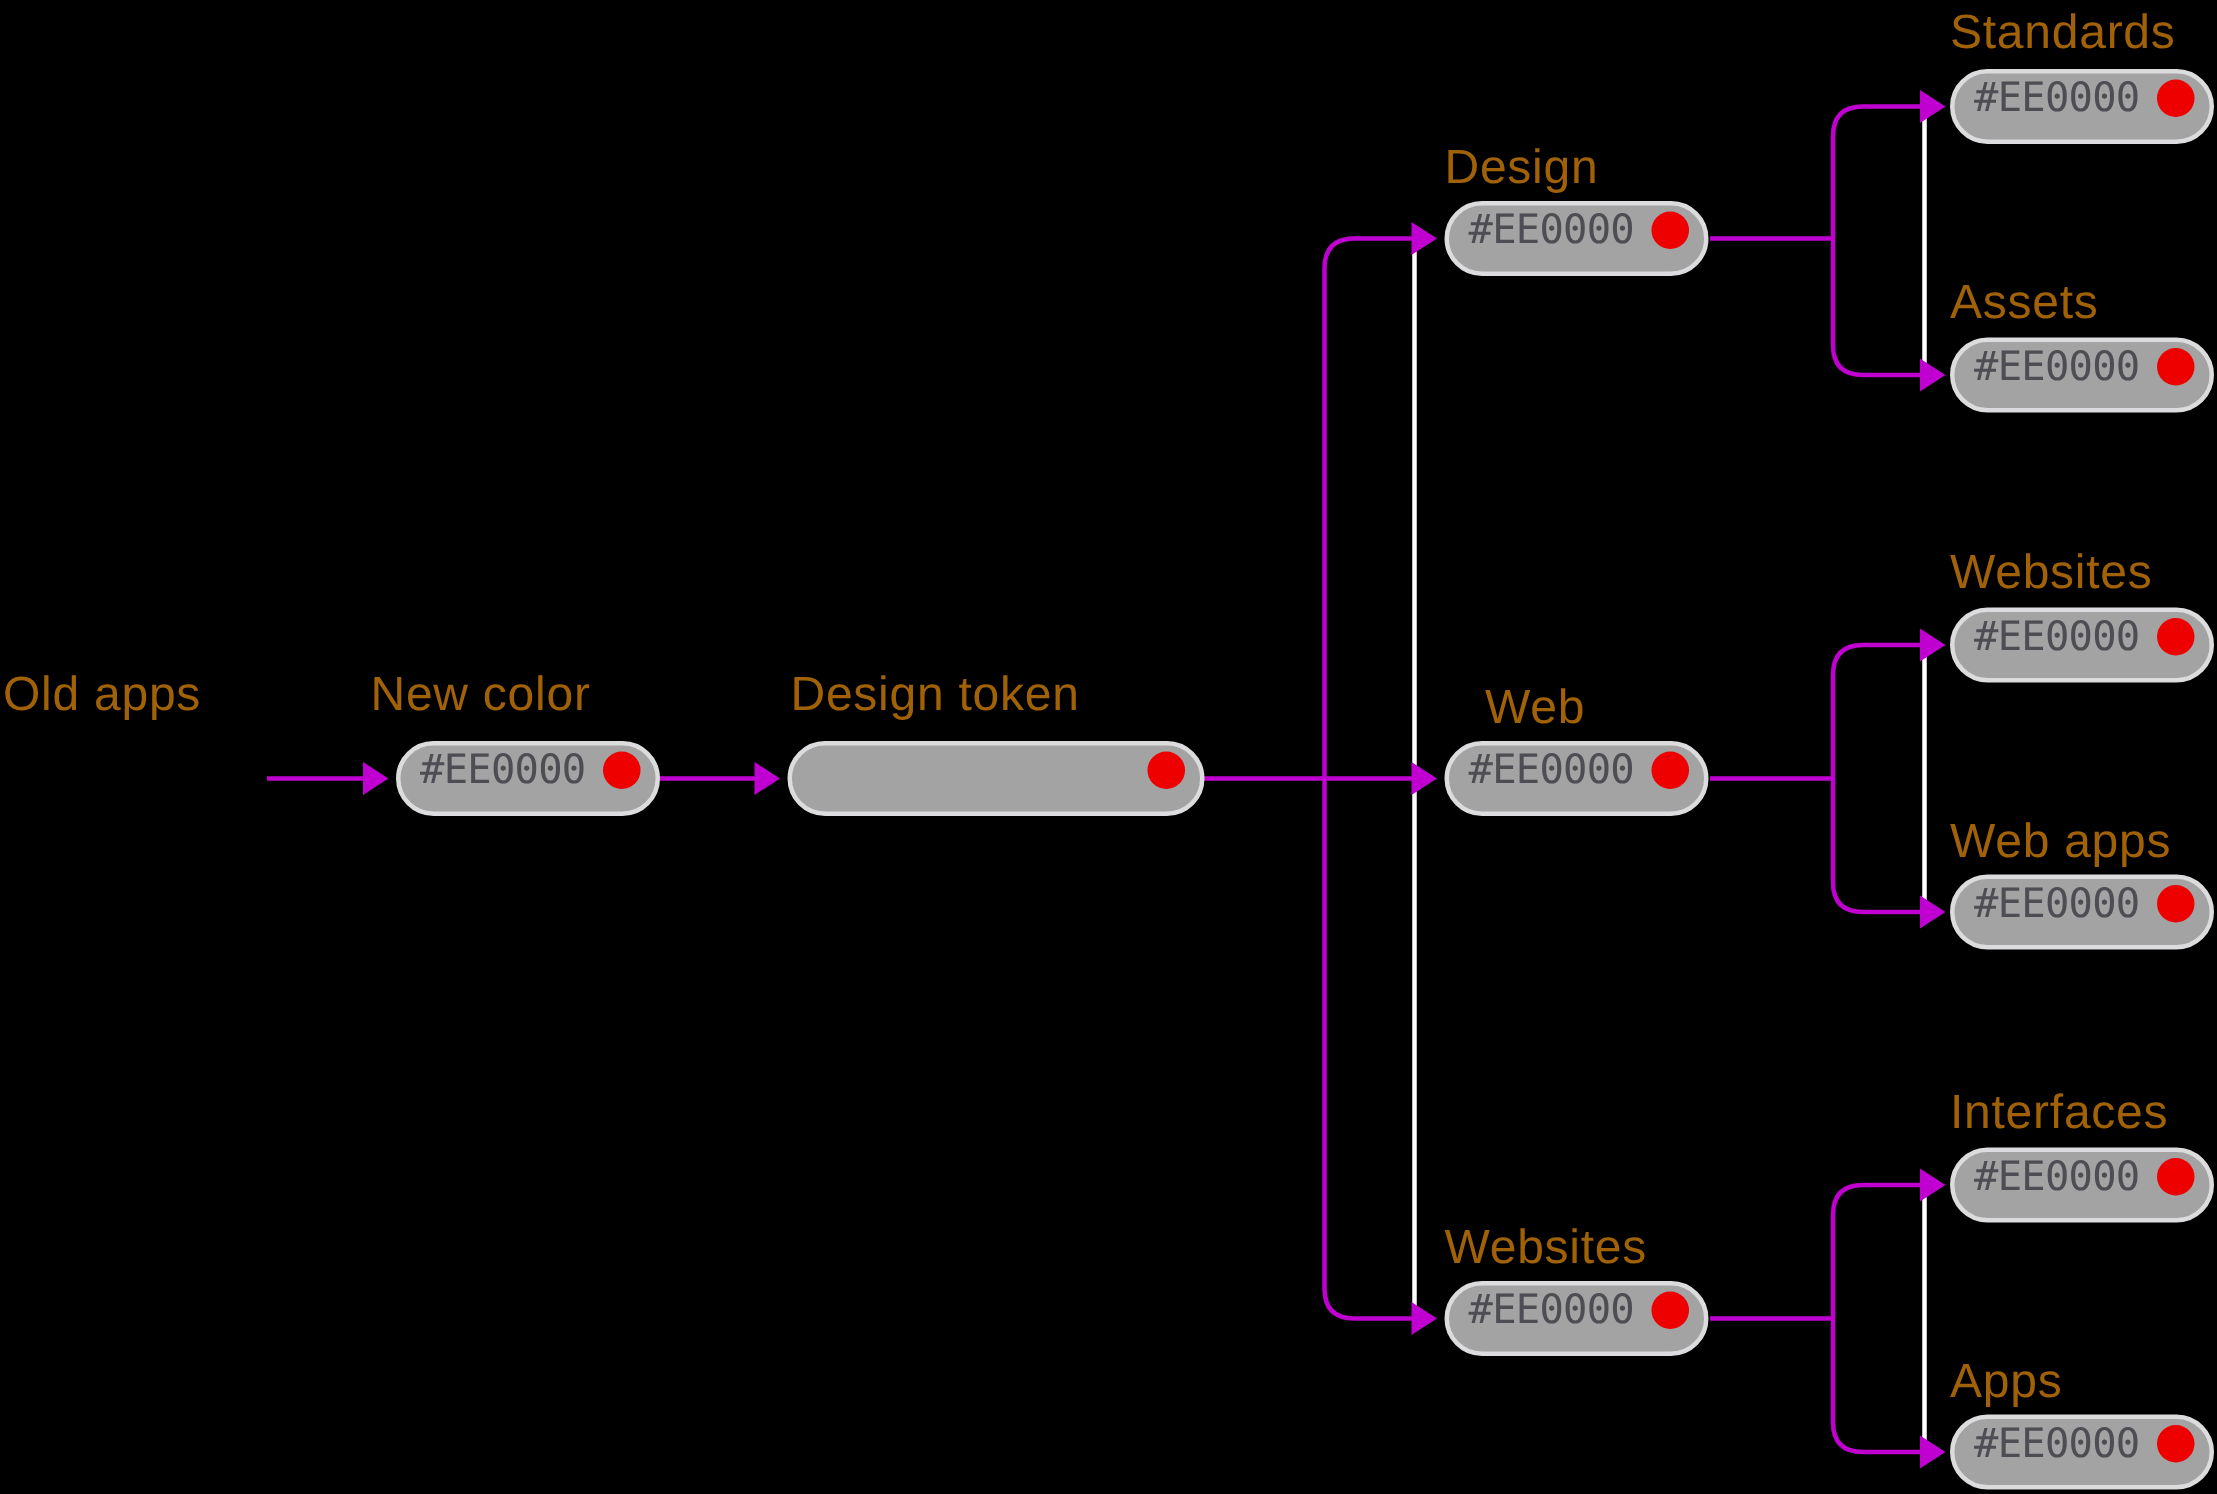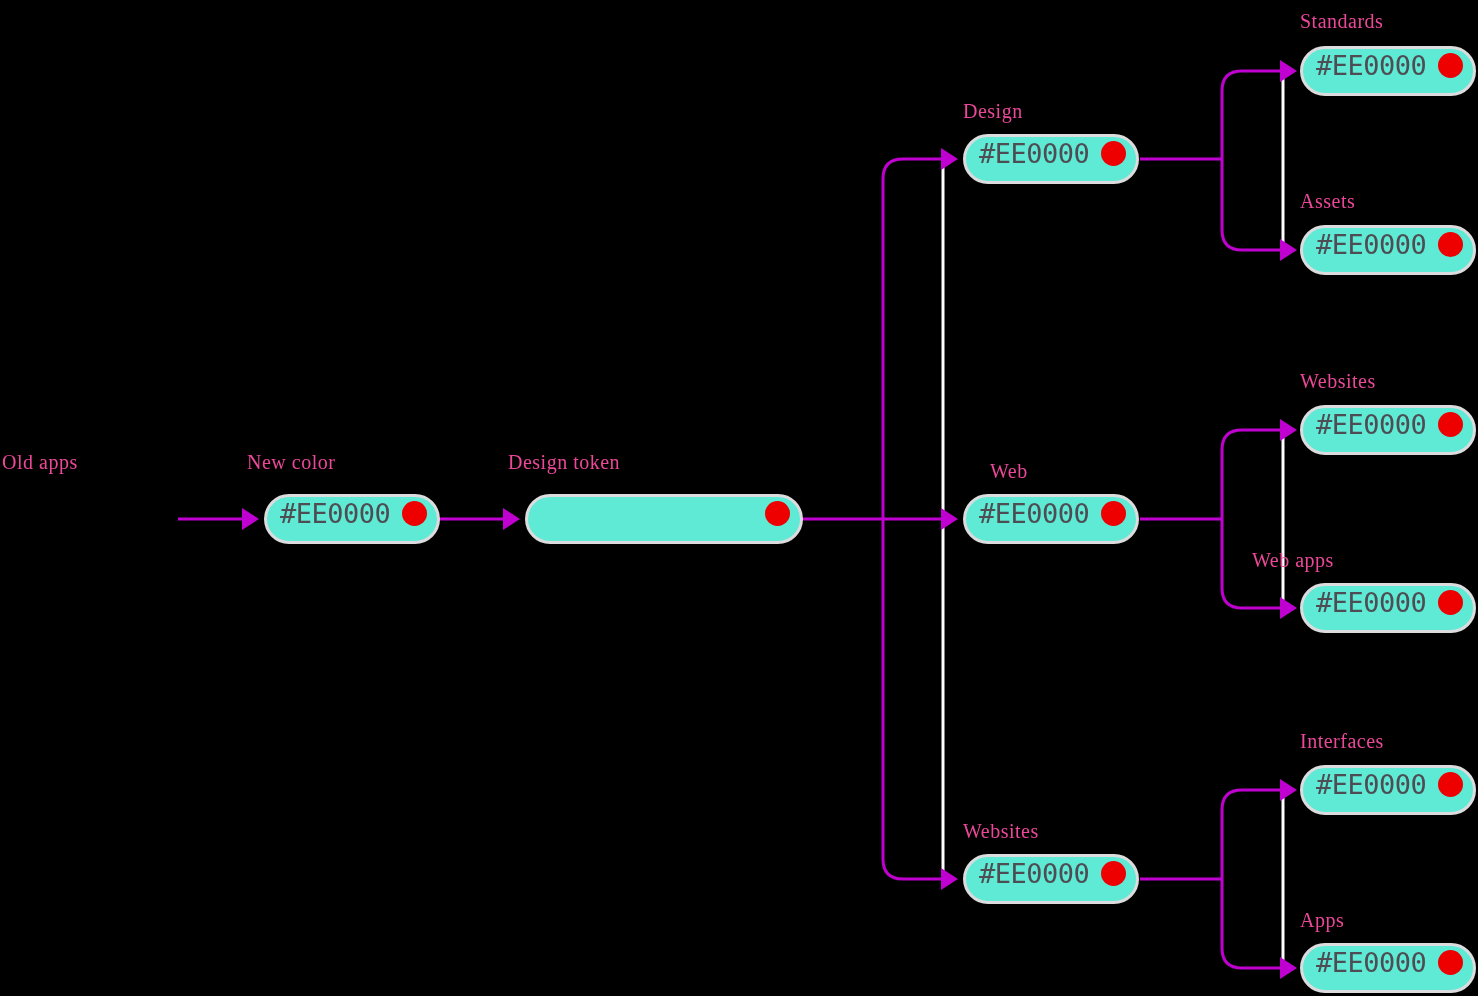--- a/index.html
+++ b/index.html
@@ -15,33 +15,32 @@
     overflow: hidden;
     font-family: "Liberation Sans", sans-serif;
   }
   .connectors {
     position: absolute;
     left: 0;
     top: 0;
   }
   .node-label {
     position: absolute;
-    font-size: 20px;
+    font-size: 32px;
     line-height: 32px;
     font-weight: 400;
-    color: #ec4899;
+    color: #a16207;
     letter-spacing: 0.5px;
     white-space: nowrap;
-    font-family: Liberation Serif, serif;
   }
   .pill {
     position: absolute;
     height: 50px;
     box-sizing: border-box;
-    background: #5eead4;
+    background: #a3a3a3;
     border: 3px solid #dcdcde;
     border-radius: 25px;
     display: flex;
     align-items: center;
     padding: 0 10px 12px 13px;
     white-space: nowrap;
   }
   .pill-text {
     font-family: "DejaVu Sans Mono", monospace;
     font-size: 27px;
@@ -83,21 +82,21 @@
   </svg>
 
   <div class="node-label" style="left:2px; top:446px">Old apps</div>
 
   <div class="node-label" style="left:247px; top:446px">New color</div>
   <div class="pill" style="left:264px; top:494px; width:176px">
     <span class="pill-text">#EE0000</span>
     <span class="dot" style="background-color: rgb(238, 0, 0);"></span>
   </div>
 
-  <div class="node-label" style="left:508px; top:446px">Design token</div>
+  <div class="node-label" style="left:527px; top:446px">Design token</div>
   <div class="pill" style="left:525px; top:494px; width:278px">
     <span class="dot" style="background-color: rgb(238, 0, 0);"></span>
   </div>
 
   <div class="node-label" style="left:963px; top:95px">Design</div>
   <div class="pill" style="left:963px; top:134px; width:176px">
     <span class="pill-text">#EE0000</span>
     <span class="dot" style="background-color: rgb(238, 0, 0);"></span>
   </div>
 
@@ -124,21 +123,21 @@
     <span class="pill-text">#EE0000</span>
     <span class="dot" style="background-color: rgb(238, 0, 0);"></span>
   </div>
 
   <div class="node-label" style="left:1300px; top:365px">Websites</div>
   <div class="pill" style="left:1300px; top:405px; width:176px">
     <span class="pill-text">#EE0000</span>
     <span class="dot" style="background-color: rgb(238, 0, 0);"></span>
   </div>
 
-  <div class="node-label" style="left:1252px; top:544px">Web apps</div>
+  <div class="node-label" style="left:1300px; top:544px">Web apps</div>
   <div class="pill" style="left:1300px; top:583px; width:176px">
     <span class="pill-text">#EE0000</span>
     <span class="dot" style="background-color: rgb(238, 0, 0);"></span>
   </div>
 
   <div class="node-label" style="left:1300px; top:725px">Interfaces</div>
   <div class="pill" style="left:1300px; top:765px; width:176px">
     <span class="pill-text">#EE0000</span>
     <span class="dot" style="background-color: rgb(238, 0, 0);"></span>
   </div>

